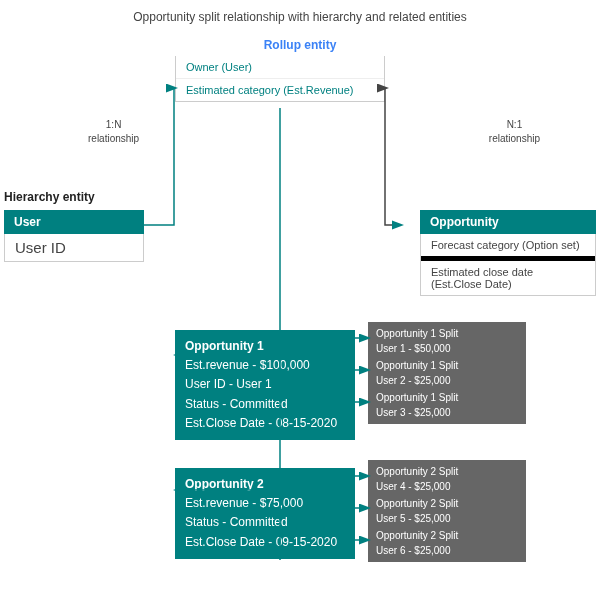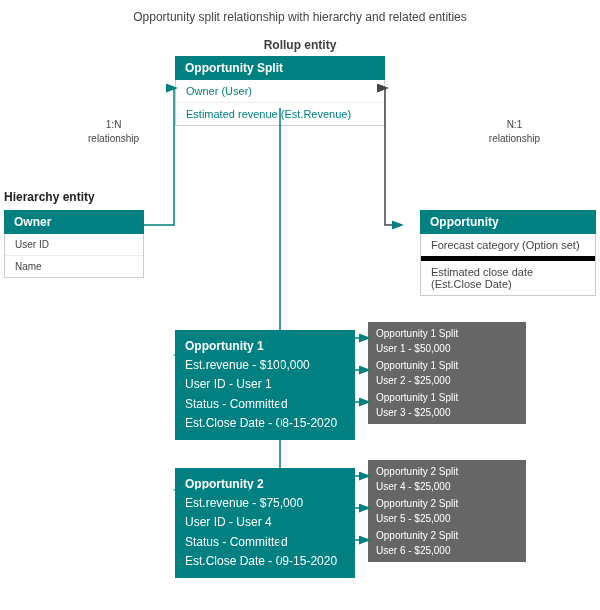--- a/index.html
+++ b/index.html
@@ -26,21 +26,21 @@
     }
 
     
     .rollup-label {
       position: absolute;
       top: 38px;
       left: 50%;
       transform: translateX(-50%);
       font-weight: bold;
       font-size: 12px;
-      color: #404040;
+      color: #3b82f6;
       text-align: center;
     }
     .rollup-box {
       position: absolute;
       top: 56px;
       left: 175px;
       width: 210px;
     }
     .box-header {
       background: #008080;
@@ -76,21 +76,21 @@
       left: 4px;
       width: 140px;
     }
     .hier-body {
       background: #fff;
       border: 1px solid #ccc;
       border-top: none;
     }
     .hier-row {
       padding: 5px 10px;
-      font-size: 10px;
+      font-size: 15px;
       color: #444;
       border-bottom: 1px solid #eee;
     }
     .hier-row:last-child { border-bottom: none; }
 
     
     .related-label {
       position: absolute;
       top: 190px;
       right: 4px;
@@ -173,34 +173,32 @@
 </head>
 <body>
 
 <div class="diagram-container">
 
   <div class="title">Opportunity split relationship with hierarchy and related entities</div>
 
   <div class="rollup-label">Rollup entity</div>
 
   <div class="rollup-box">
-    <div class="box-header">Opportunity Split</div>
     <div class="box-body">
       <div class="box-row">Owner (User)</div>
-      <div class="box-row">Estimated revenue (Est.Revenue)</div>
+      <div class="box-row">Estimated category (Est.Revenue)</div>
     </div>
   </div>
 
   <div class="hierarchy-label">Hierarchy entity</div>
 
   <div class="hierarchy-box">
-    <div class="box-header">Owner</div>
+    <div class="box-header">User</div>
     <div class="hier-body">
       <div class="hier-row">User ID</div>
-      <div class="hier-row">Name</div>
     </div>
   </div>
 
 
   <div class="related-box">
     <div class="box-header">Opportunity</div>
     <div class="related-body">
       <div class="related-row">Forecast category (Option set)</div>
       <div class="related-row">Estimated close date (Est.Close Date)</div>
     </div>
@@ -232,21 +230,20 @@
 User 2 - $25,000</div>
   </div>
   <div class="split-box" style="top:386px; left:368px;">
     <div style="white-space:pre">Opportunity 1 Split
 User 3 - $25,000</div>
   </div>
 
   <div class="opp-box" style="top:468px; left:175px;">
     <div style="font-weight:bold">Opportunity 2</div>
     <div>Est.revenue - $75,000</div>
-    <div>User ID - User 4</div>
     <div>Status - Committed</div>
     <div>Est.Close Date - 09-15-2020</div>
   </div>
 
   <div class="split-box" style="top:460px; left:368px;">
     <div style="white-space:pre">Opportunity 2 Split
 User 4 - $25,000</div>
   </div>
   <div class="split-box" style="top:492px; left:368px;">
     <div style="white-space:pre">Opportunity 2 Split

